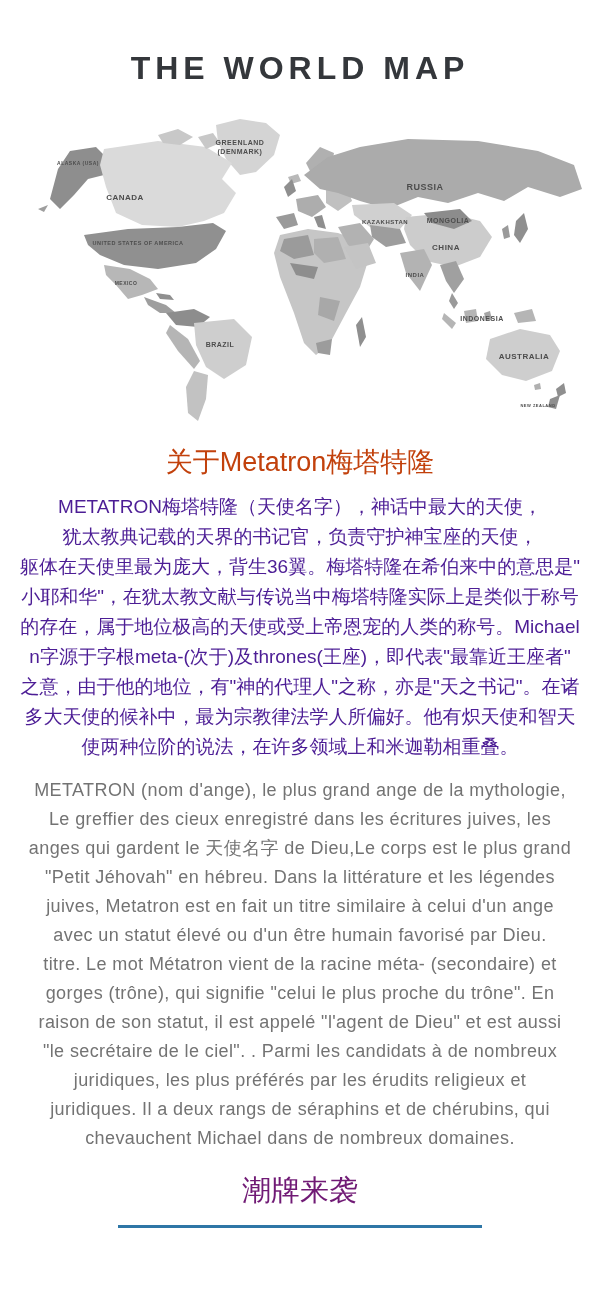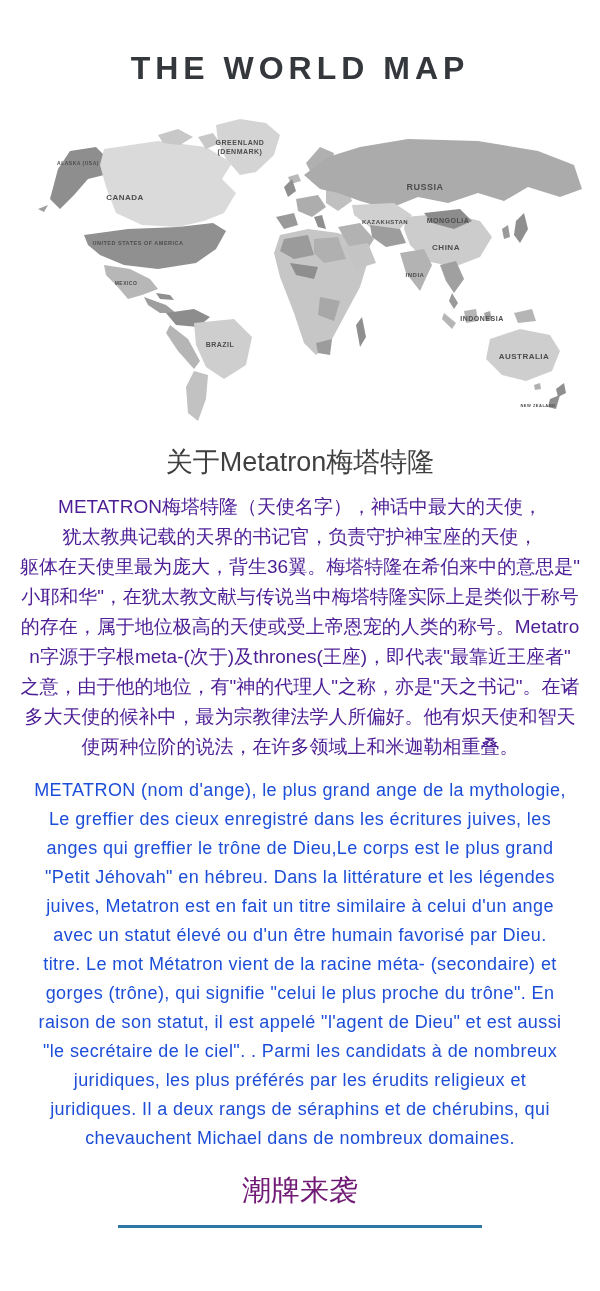--- a/index.html
+++ b/index.html
@@ -22,36 +22,36 @@
     font-family:"Liberation Sans","DejaVu Sans",sans-serif;
     font-weight:bold;
     fill:#4d4d4d;
     letter-spacing:0.5px;
   }
   .cn-heading{
     margin-top:14px;
     text-align:center;
     font-size:27px;
     font-weight:normal;
-    color:#404040;
+    color:#c2410c;
   }
   .cn-para{
     margin-top:12px;
     text-align:center;
     font-size:19px;
     line-height:30px;
     color:#4c1d95;
   }
   .fr-para{
     margin-top:14px;
     text-align:center;
     font-size:18px;
     line-height:29px;
     letter-spacing:0.4px;
-    color:#1d4ed8;
+    color:#737373;
     font-weight:300;
   }
   .bottom-heading{
     margin-top:18px;
     text-align:center;
     font-size:29px;
     color:#701a75;
   }
   .section-divider{
     margin:14px auto 0;
@@ -142,31 +142,31 @@
     </svg>
   </div>
 
   <div class="cn-heading">关于Metatron梅塔特隆</div>
 
   <div class="cn-para">
     <div>METATRON梅塔特隆（天使名字），神话中最大的天使，</div>
     <div>犹太教典记载的天界的书记官，负责守护神宝座的天使，</div>
     <div>躯体在天使里最为庞大，背生36翼。梅塔特隆在希伯来中的意思是"</div>
     <div>小耶和华"，在犹太教文献与传说当中梅塔特隆实际上是类似于称号</div>
-    <div>的存在，属于地位极高的天使或受上帝恩宠的人类的称号。Metatro</div>
+    <div>的存在，属于地位极高的天使或受上帝恩宠的人类的称号。Michael</div>
     <div>n字源于字根meta-(次于)及thrones(王座)，即代表"最靠近王座者"</div>
     <div>之意，由于他的地位，有"神的代理人"之称，亦是"天之书记"。在诸</div>
     <div>多大天使的候补中，最为宗教律法学人所偏好。他有炽天使和智天</div>
     <div>使两种位阶的说法，在许多领域上和米迦勒相重叠。</div>
   </div>
 
   <div class="fr-para">
     <div>METATRON (nom d'ange), le plus grand ange de la mythologie,</div>
     <div>Le greffier des cieux enregistré dans les écritures juives, les</div>
-    <div>anges qui greffier le trône de Dieu,Le corps est le plus grand</div>
+    <div>anges qui gardent le 天使名字 de Dieu,Le corps est le plus grand</div>
     <div>"Petit Jéhovah" en hébreu. Dans la littérature et les légendes</div>
     <div>juives, Metatron est en fait un titre similaire à celui d'un ange</div>
     <div>avec un statut élevé ou d'un être humain favorisé par Dieu.</div>
     <div>titre. Le mot Métatron vient de la racine méta- (secondaire) et</div>
     <div>gorges (trône), qui signifie "celui le plus proche du trône". En</div>
     <div>raison de son statut, il est appelé "l'agent de Dieu" et est aussi</div>
     <div>"le secrétaire de le ciel". . Parmi les candidats à de nombreux</div>
     <div>juridiques, les plus préférés par les érudits religieux et</div>
     <div>juridiques. Il a deux rangs de séraphins et de chérubins, qui</div>
     <div>chevauchent Michael dans de nombreux domaines.</div>

